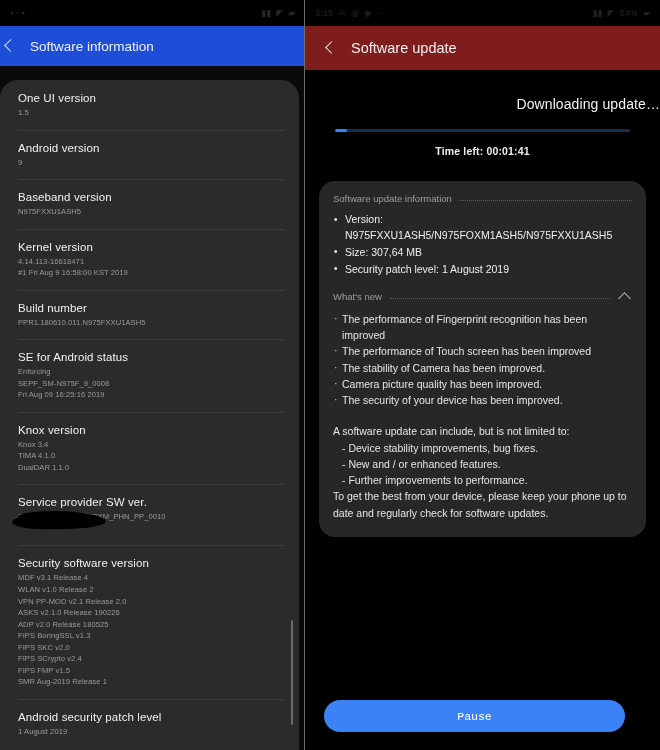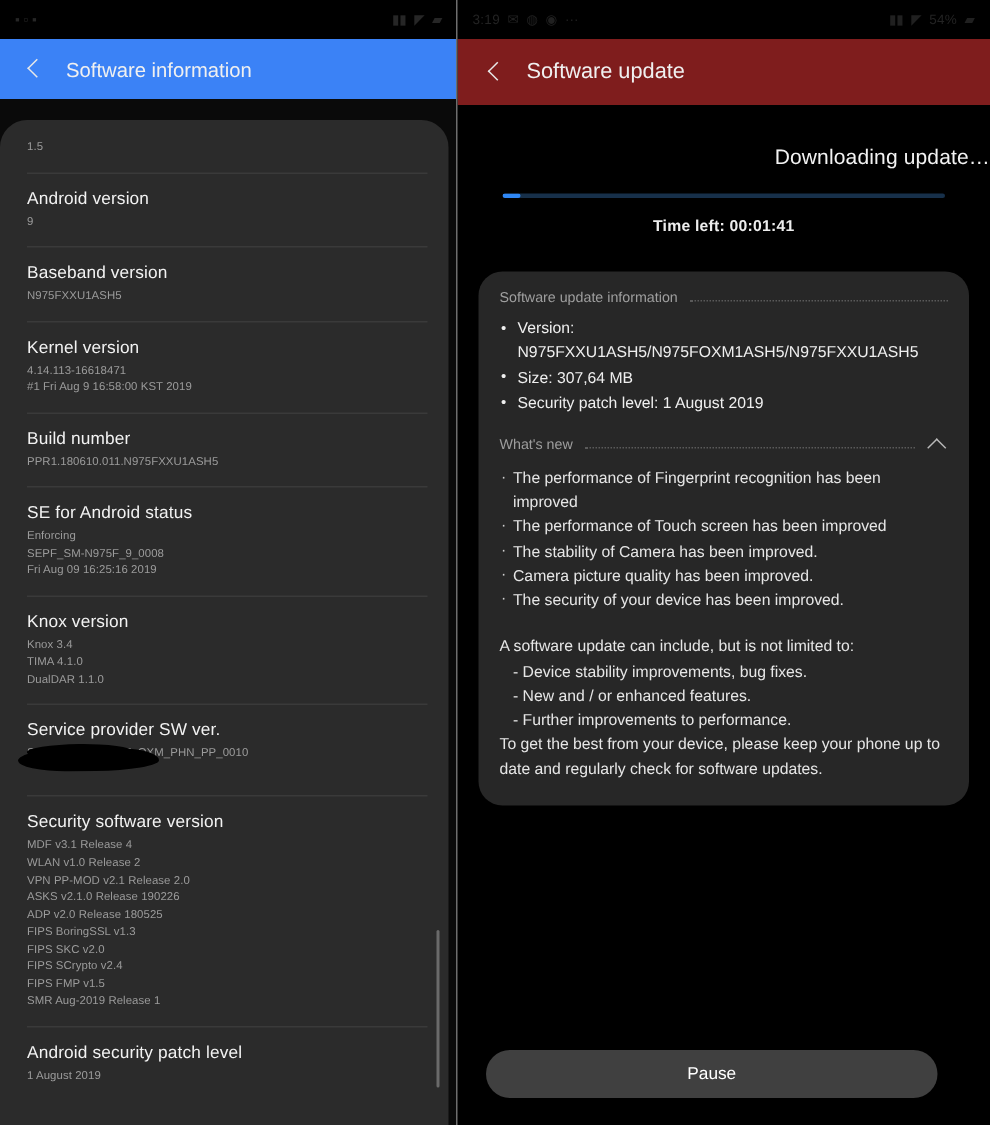--- a/index.html
+++ b/index.html
@@ -55,22 +55,21 @@
     color: #262626;
     line-height: 1;
   }
   .statusbar.right-sb .sb-text { color: #232323; }
   .statusbar.right-sb .sb-ico { color: #202020; }
 
   .appbar {
     height: 40px;
     display: flex;
     align-items: center;
-    padding-left: 14px;
-    background: #3b82f6;
+    background: #1d4ed8;
   }
   .back-chevron {
     width: 18px;
     height: 18px;
     position: relative;
     flex: 0 0 18px;
     margin-right: 12px;
     cursor: pointer;
   }
   .back-chevron::before {
@@ -310,30 +309,30 @@
     font-size: 10.5px;
     color: #e6e6e6;
     line-height: 1.55;
   }
   .pause-button {
     position: absolute;
     left: 19px;
     right: 35px;
     bottom: 18px;
     height: 32px;
-    background: #404040;
+    background: #3b82f6;
     border-radius: 18px;
     color: #fff;
     font-size: 11.5px;
     display: flex;
     align-items: center;
     justify-content: center;
     cursor: pointer;
     border: none;
-    font-family: Liberation Sans, sans-serif;
+    font-family: Liberation Mono, monospace;
   }
 </style>
 </head>
 <body>
 
 <div class="screenshot">
 
   <div class="panel-left">
 
     <div class="statusbar">
@@ -348,20 +347,21 @@
     </div>
 
     <div class="appbar">
       <div class="back-chevron"></div>
       <div class="appbar-title">Software information</div>
     </div>
 
     <div class="list-card">
 
       <div class="info-row">
+        <div class="info-title">One UI version</div>
         <div class="info-sub">1.5</div>
       </div>
 
       <div class="info-row">
         <div class="info-title">Android version</div>
         <div class="info-sub">9</div>
       </div>
 
       <div class="info-row">
         <div class="info-title">Baseband version</div>

